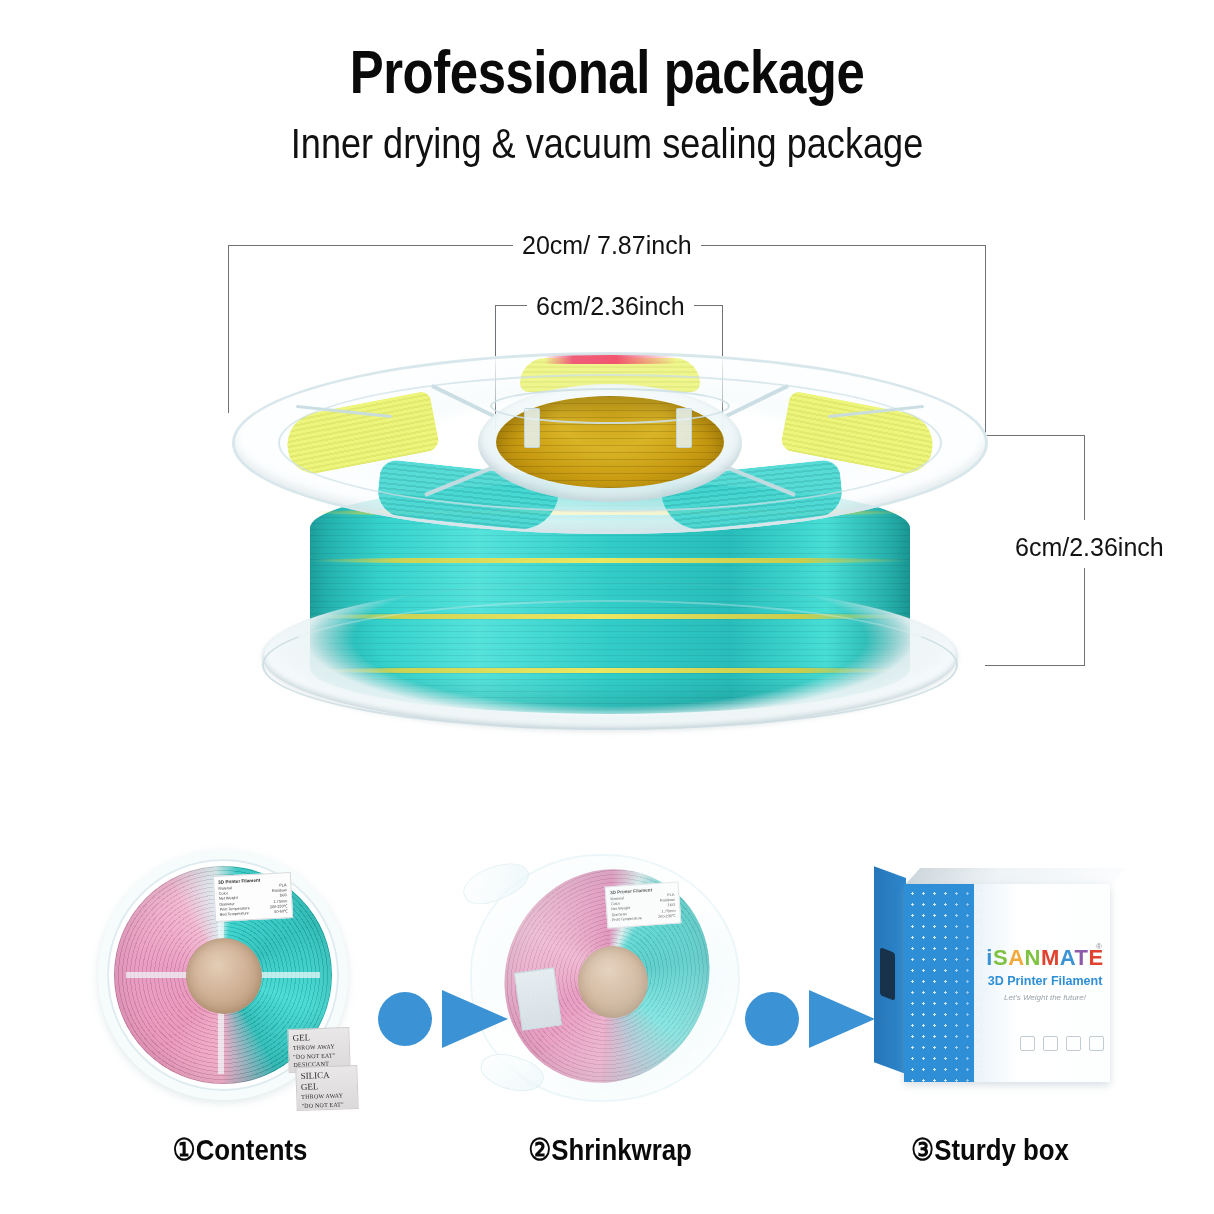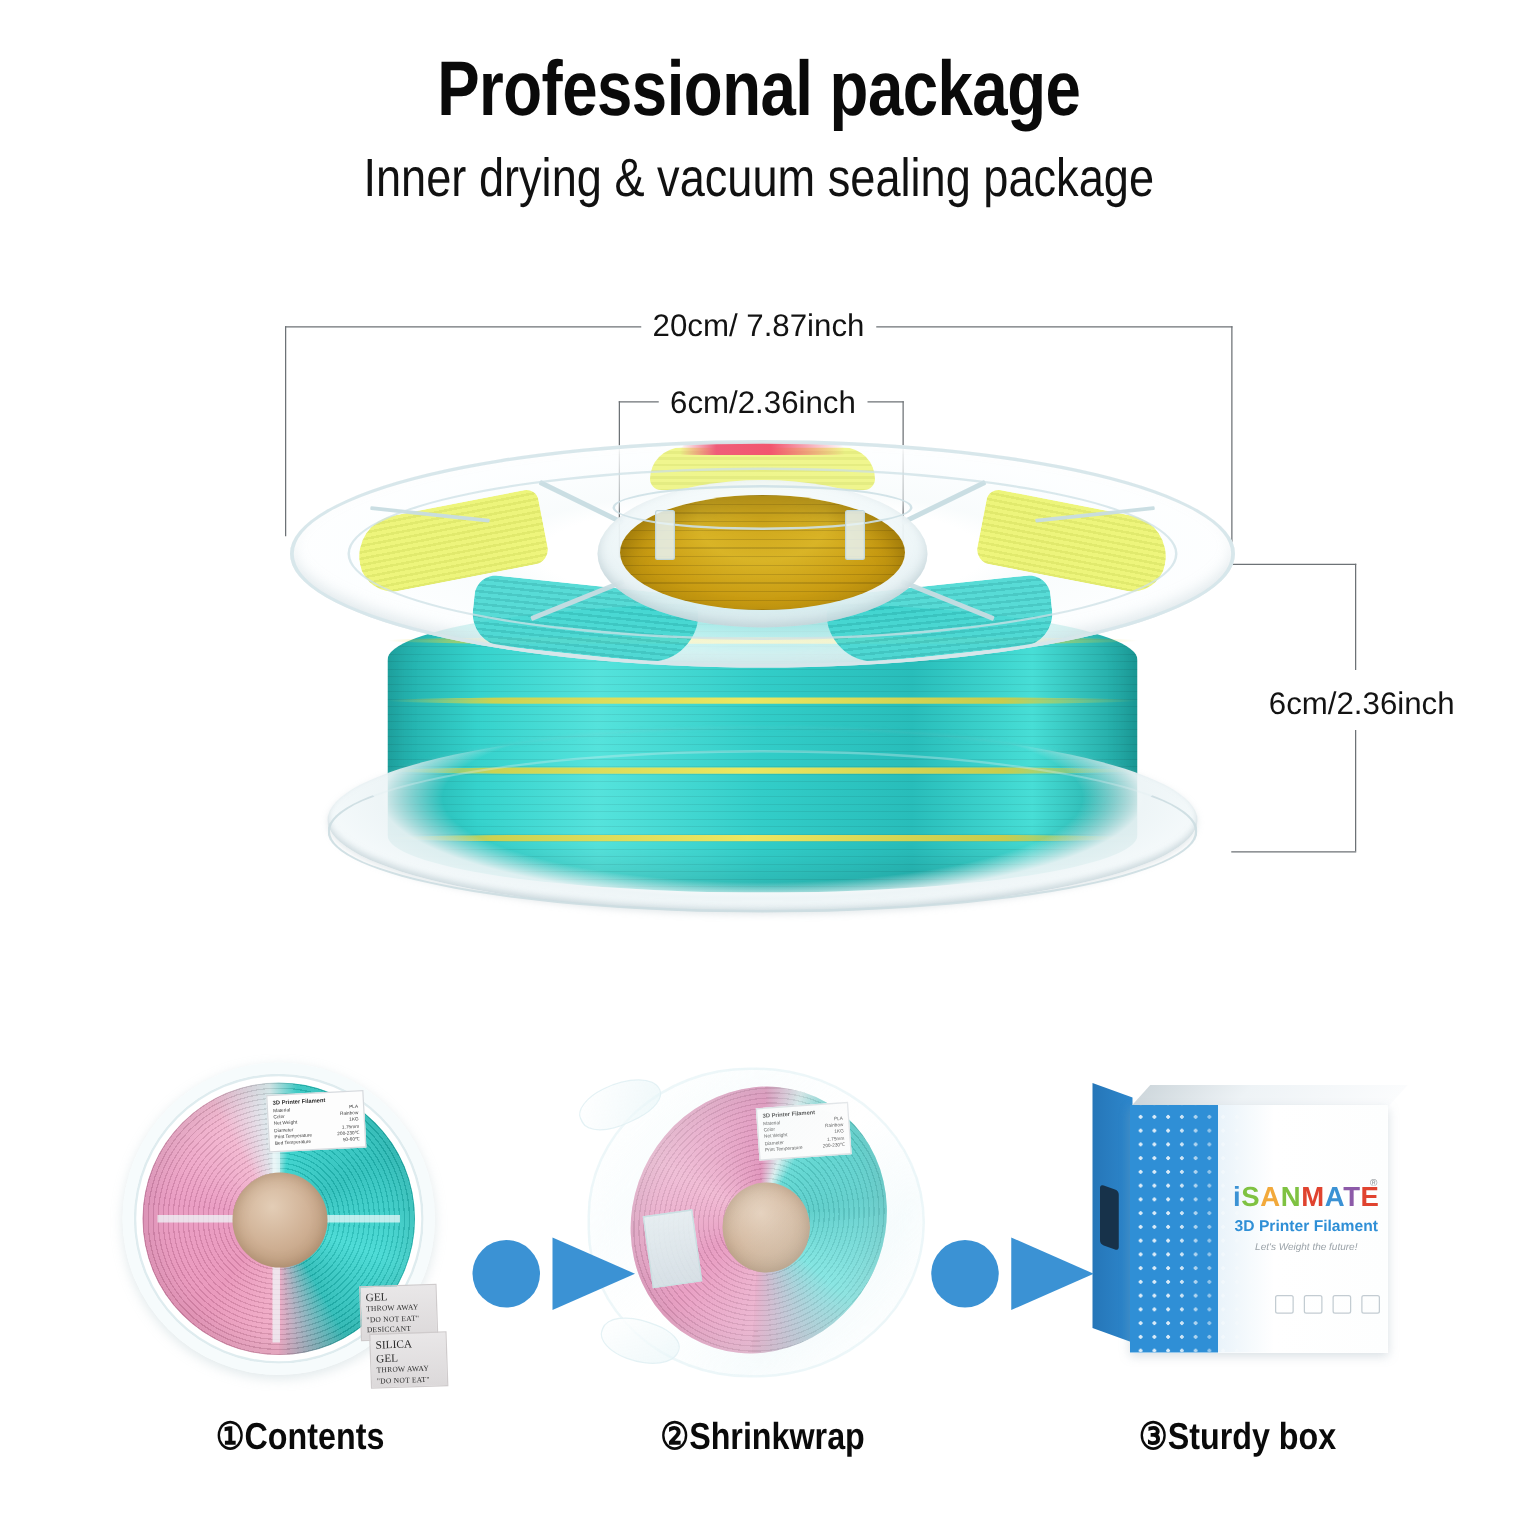--- a/index.html
+++ b/index.html
@@ -42,21 +42,21 @@
     line-height: 54px;
     transform: scaleX(0.84);
     color: #111111;
     margin: 8px 0 0 0;
     white-space: nowrap;
   }
 
   
   #dimension-layer {
     position: absolute;
-    left: 0; top: 16px;
+    left: 0; top: 0;
     width: 1214px;
     height: 820px;
     pointer-events: none;
   }
   .dim-line {
     position: absolute;
     background: #6d7276;
   }
   .dim-h { height: 1px; }
   .dim-v { width: 1px; }

